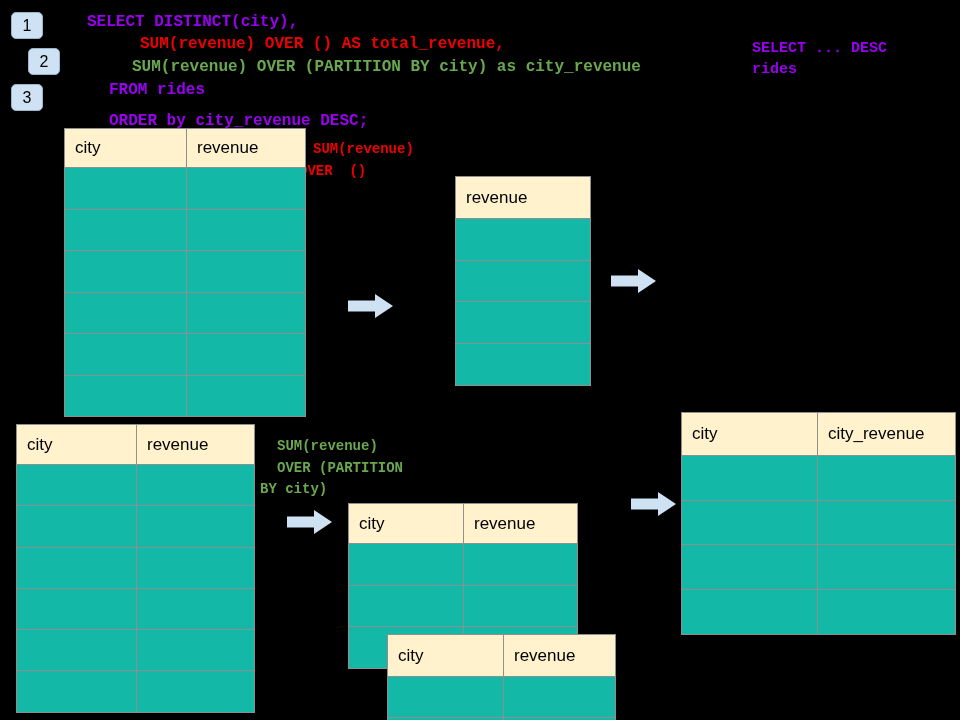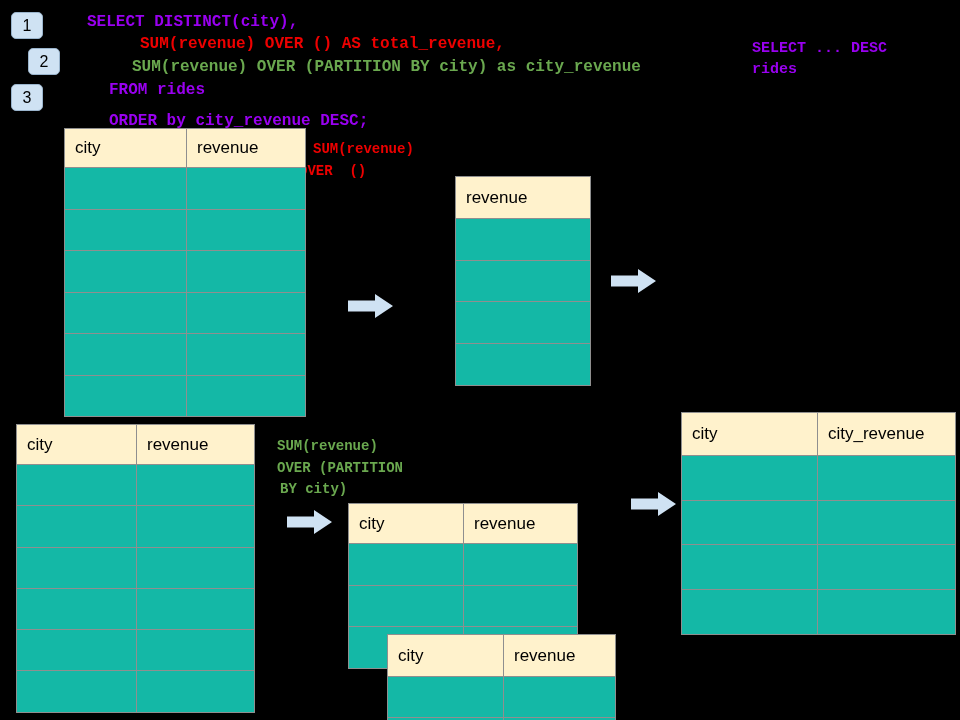--- a/index.html
+++ b/index.html
@@ -72,21 +72,21 @@
 <pre class="code purple" style="left:109px;top:110px">ORDER by city_revenue DESC;</pre>
 
 <pre class="code purple note" style="left:752px;top:38px">SELECT ... DESC</pre>
 <pre class="code purple note" style="left:752px;top:59px">rides</pre>
 
 <pre class="code red lbl" style="left:313px;top:139px">SUM(revenue)</pre>
 <pre class="code red lbl" style="left:299px;top:161px">OVER  ()</pre>
 
 <pre class="code green lbl" style="left:277px;top:436px">SUM(revenue)</pre>
 <pre class="code green lbl" style="left:277px;top:458px">OVER (PARTITION</pre>
-<pre class="code green lbl" style="left:280px;top:479px">BY city)</pre>
+<pre class="code green lbl" style="left:260px;top:479px">BY city)</pre>
 
 <table class="tbl" id="tblA">
   <colgroup>
       <col class="c1">
       <col class="c2">
     </colgroup>
   <thead>
       <tr>
     <th>city</th>
     <th>revenue</th>

